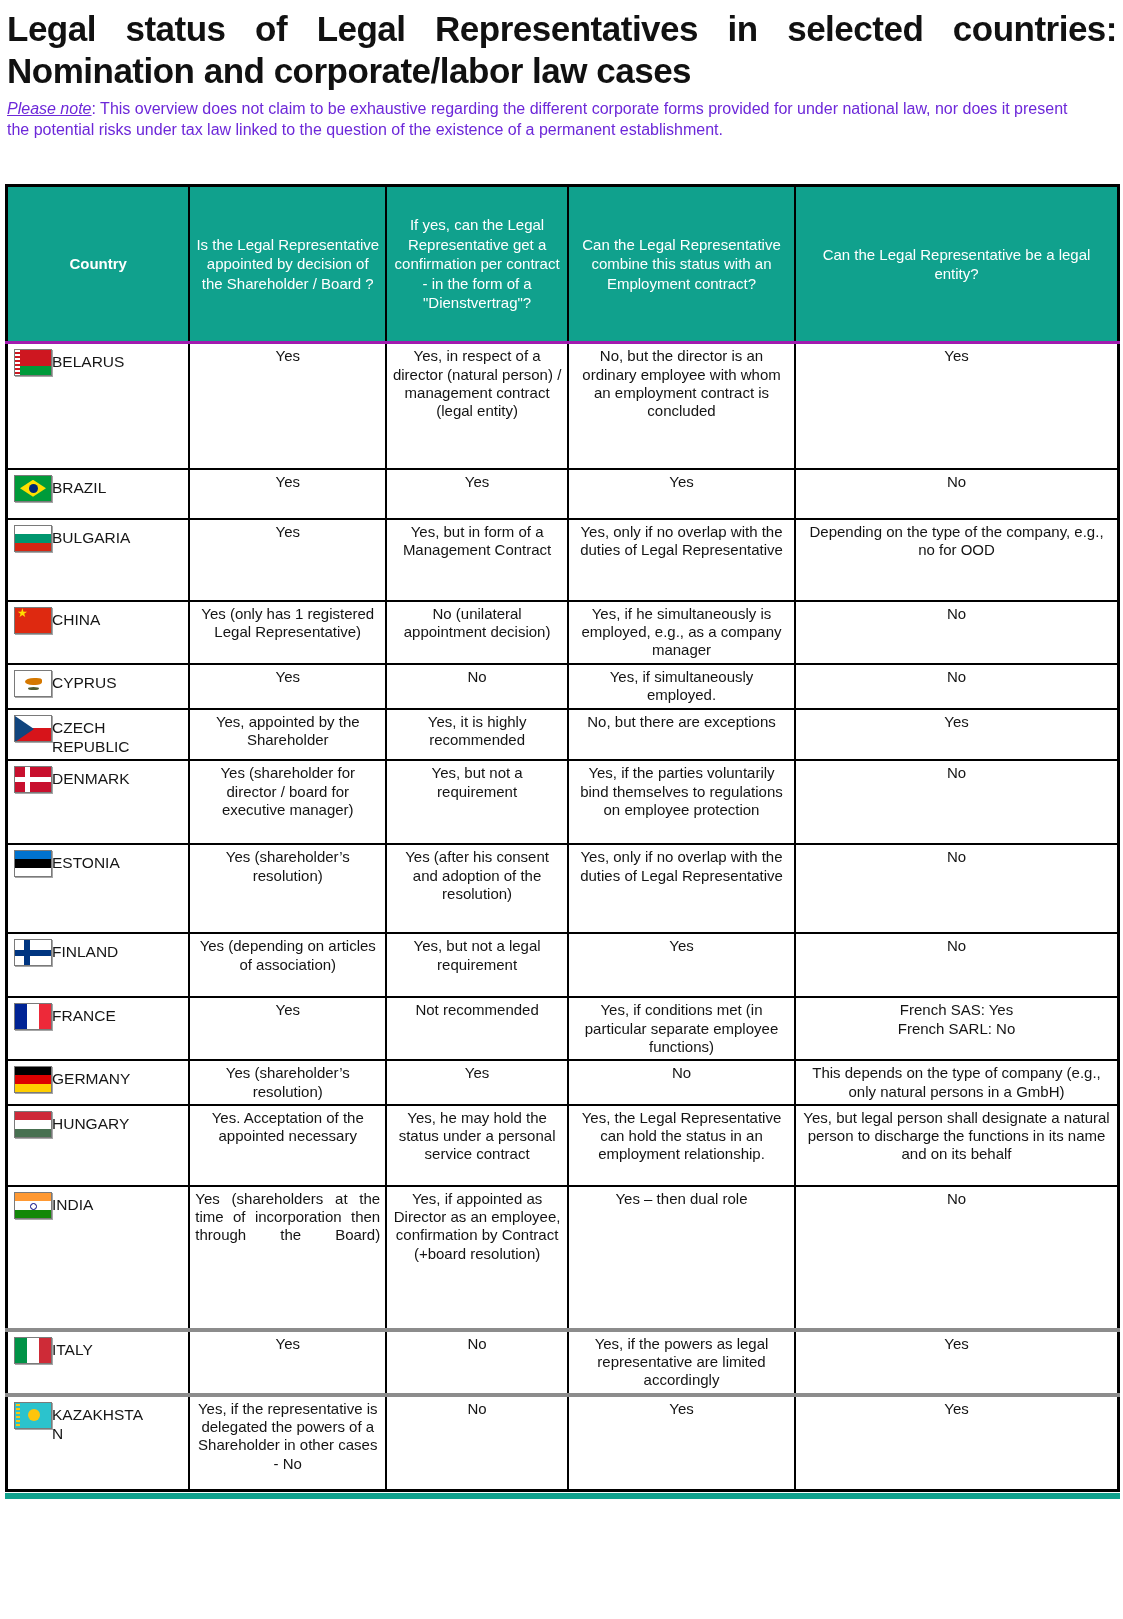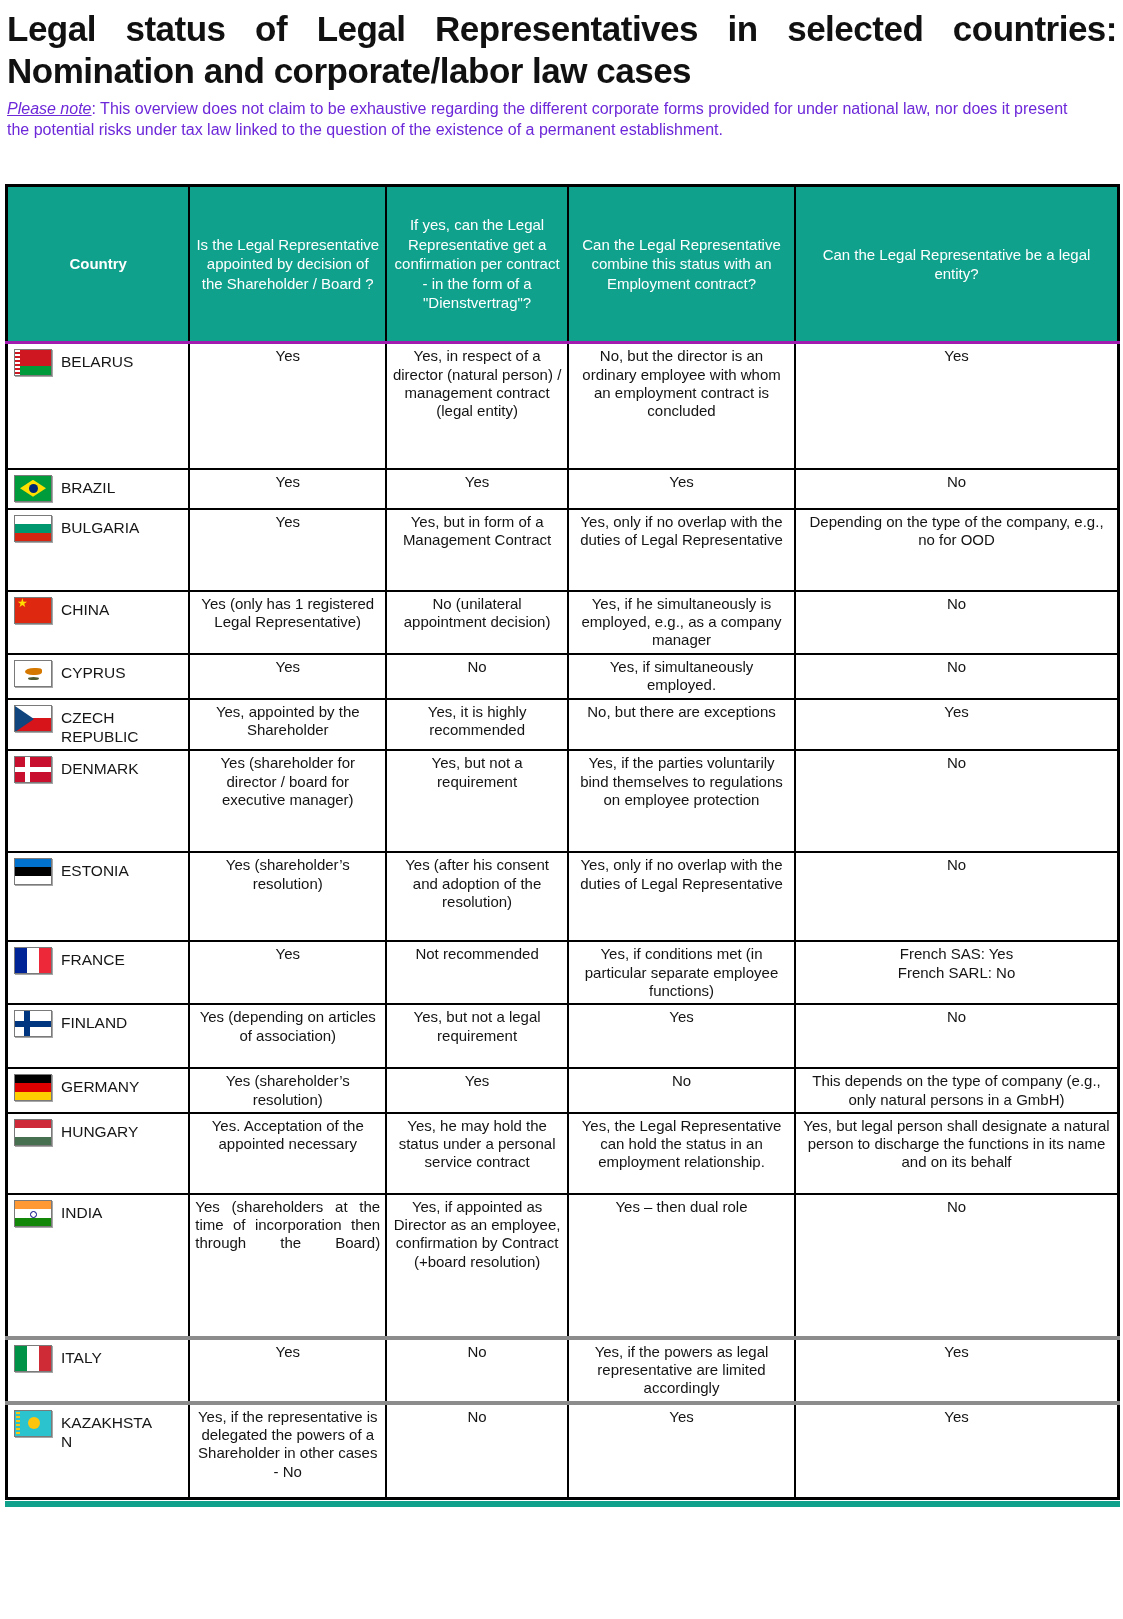--- a/index.html
+++ b/index.html
@@ -18,21 +18,21 @@
         vertical-align:top;padding:3px 5px;font-size:15px;line-height:1.22;
         white-space:pre-line;word-wrap:break-word;}
   thead th{background:var(--teal);color:#fff;font-weight:400;vertical-align:middle;
            text-align:center;height:148px;line-height:1.3;border-bottom:3px solid #a21caf;}
   thead th:first-child{font-weight:700;}
   tbody tr{border-top:2px solid #000;}
   tbody tr.thick-top{border-top:4px solid #8c8c8c;}
   td{text-align:center;}
   td.justify{text-align:justify;text-align-last:justify;}
   td.country-cell{text-align:left;padding:5px 4px 3px 6px;}
-  .country-wrap{display:flex;align-items:flex-start;gap:9px;}
+  .country-wrap{display:flex;align-items:flex-start;}
   .country-name{font-size:15.5px;line-height:1.25;padding-top:3px;width:98px;
                 overflow-wrap:anywhere;color:#161616;}
   .col-c1{width:182px;}.col-c2{width:196px;}.col-c3{width:181px;}
   .col-c4{width:226px;}.col-c5{width:322px;}
   .next-strip{width:1115px;height:6px;background:var(--teal);margin-top:1px;}
   
   .flag{width:38px;height:27px;position:relative;border:1px solid #7a7a7a;
         box-sizing:border-box;flex:none;background:#fff;overflow:hidden;
         box-shadow:1px 1px 0 rgba(0,0,0,0.35);}
   .flag::before,.flag::after{content:"";position:absolute;}
@@ -103,21 +103,21 @@
         </tr>
     </thead>
     <tbody id="table-body">
         <tr style="height: 126px;">
           <td class="country-cell"><div class="country-wrap"><div class="flag flag-belarus"></div><span class="country-name">BELARUS</span></div></td>
           <td>Yes</td>
           <td>Yes, in respect of a director (natural person) / management contract (legal entity)</td>
           <td>No, but the director is an ordinary employee with whom an employment contract is concluded</td>
           <td>Yes</td>
         </tr>
-        <tr style="height: 40px;">
+        <tr style="height: 50px;">
           <td class="country-cell"><div class="country-wrap"><div class="flag flag-brazil"></div><span class="country-name">BRAZIL</span></div></td>
           <td>Yes</td>
           <td>Yes</td>
           <td>Yes</td>
           <td>No</td>
         </tr>
         <tr style="height: 82px;">
           <td class="country-cell"><div class="country-wrap"><div class="flag flag-bulgaria"></div><span class="country-name">BULGARIA</span></div></td>
           <td>Yes</td>
           <td>Yes, but in form of a Management Contract</td>
@@ -138,48 +138,48 @@
           <td>Yes, if simultaneously employed.</td>
           <td>No</td>
         </tr>
         <tr style="height: 42px;">
           <td class="country-cell"><div class="country-wrap"><div class="flag flag-czech"></div><span class="country-name">CZECH REPUBLIC</span></div></td>
           <td>Yes, appointed by the Shareholder</td>
           <td>Yes, it is highly recommended</td>
           <td>No, but there are exceptions</td>
           <td>Yes</td>
         </tr>
-        <tr style="height: 102px;">
+        <tr style="height: 84px;">
           <td class="country-cell"><div class="country-wrap"><div class="flag flag-denmark"></div><span class="country-name">DENMARK</span></div></td>
           <td>Yes (shareholder for director / board for executive manager)</td>
           <td>Yes, but not a requirement</td>
           <td>Yes, if the parties voluntarily bind themselves to regulations on employee protection</td>
           <td>No</td>
         </tr>
         <tr style="height: 89px;">
           <td class="country-cell"><div class="country-wrap"><div class="flag flag-estonia"></div><span class="country-name">ESTONIA</span></div></td>
           <td>Yes (shareholder’s resolution)</td>
           <td>Yes (after his consent and adoption of the resolution)</td>
           <td>Yes, only if no overlap with the duties of Legal Representative</td>
           <td>No</td>
         </tr>
+        <tr style="height: 64px;">
+          <td class="country-cell"><div class="country-wrap"><div class="flag flag-finland"></div><span class="country-name">FINLAND</span></div></td>
+          <td>Yes (depending on articles of association)</td>
+          <td>Yes, but not a legal requirement</td>
+          <td>Yes</td>
+          <td>No</td>
+        </tr>
         <tr style="height: 62px;">
           <td class="country-cell"><div class="country-wrap"><div class="flag flag-france"></div><span class="country-name">FRANCE</span></div></td>
           <td>Yes</td>
           <td>Not recommended</td>
           <td>Yes, if conditions met (in particular separate employee functions)</td>
           <td>French SAS: Yes
 French SARL: No</td>
-        </tr>
-        <tr style="height: 64px;">
-          <td class="country-cell"><div class="country-wrap"><div class="flag flag-finland"></div><span class="country-name">FINLAND</span></div></td>
-          <td>Yes (depending on articles of association)</td>
-          <td>Yes, but not a legal requirement</td>
-          <td>Yes</td>
-          <td>No</td>
         </tr>
         <tr style="height: 41px;">
           <td class="country-cell"><div class="country-wrap"><div class="flag flag-germany"></div><span class="country-name">GERMANY</span></div></td>
           <td>Yes (shareholder’s resolution)</td>
           <td>Yes</td>
           <td>No</td>
           <td>This depends on the type of company (e.g., only natural persons in a GmbH)</td>
         </tr>
         <tr style="height: 81px;">
           <td class="country-cell"><div class="country-wrap"><div class="flag flag-hungary"></div><span class="country-name">HUNGARY</span></div></td>

